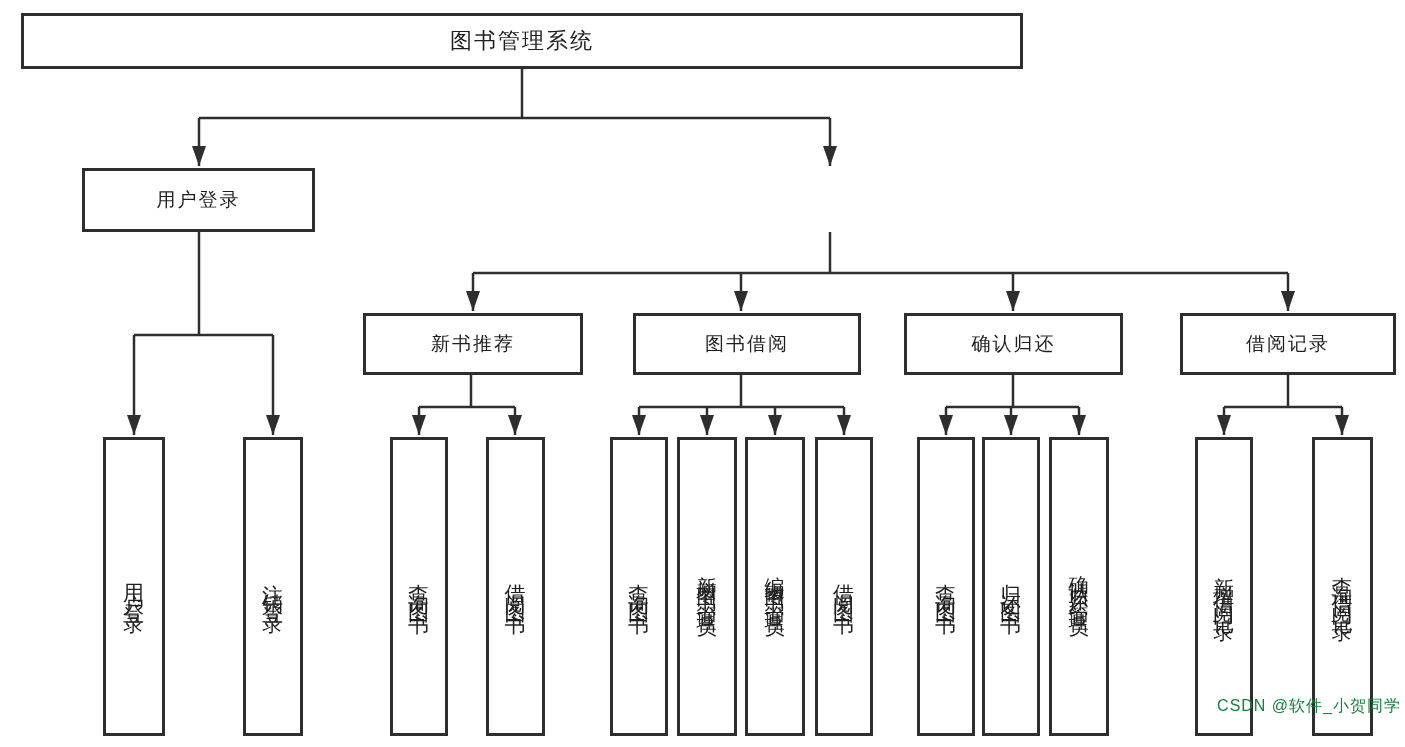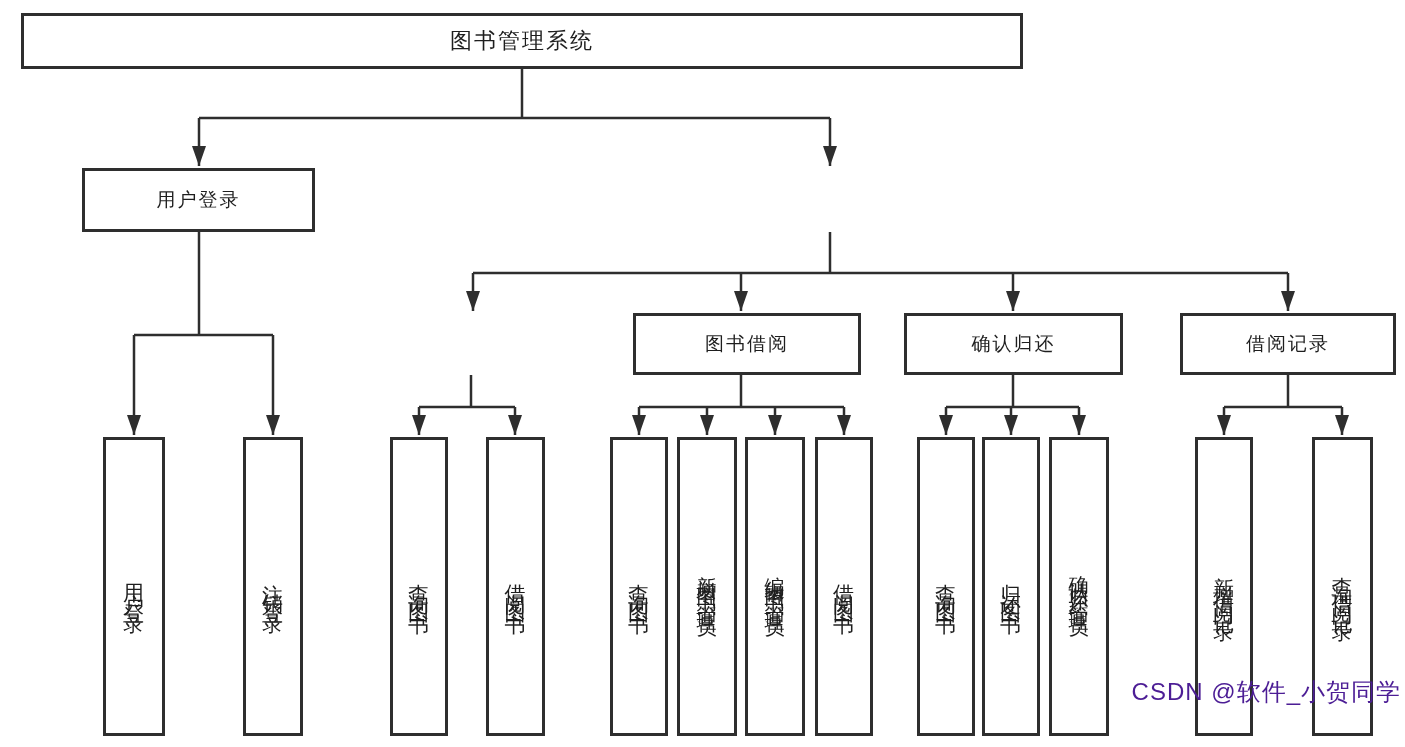--- a/index.html
+++ b/index.html
@@ -45,23 +45,23 @@
     font-size: 20px;
     letter-spacing: 6px;
   }
   .v-node.med span {
     font-size: 21px;
     letter-spacing: 9px;
   }
   #watermark {
     position: absolute;
     right: 4px;
-    top: 676px;
-    font-size: 24px;
-    color: #4c1d95;
+    top: 696px;
+    font-size: 16px;
+    color: #15803d;
     letter-spacing: 1px;
     z-index: 3;
     white-space: nowrap;
   }
 </style>
 </head>
 <body>
 
 <div id="canvas">
 
@@ -116,20 +116,23 @@
   </svg>
 
   <div class="node h-node root-node" style="left:21px; top:13px; width:1002px; height:56px;">
     <span>图书管理系统</span>
   </div>
 
   <div class="node h-node" style="left:82px; top:168px; width:233px; height:64px;">
     <span>用户登录</span>
   </div>
 
+  <div class="node h-node" style="left:363px; top:313px; width:220px; height:62px;">
+    <span>新书推荐</span>
+  </div>
   <div class="node h-node" style="left:633px; top:313px; width:228px; height:62px;">
     <span>图书借阅</span>
   </div>
   <div class="node h-node" style="left:904px; top:313px; width:219px; height:62px;">
     <span>确认归还</span>
   </div>
   <div class="node h-node" style="left:1180px; top:313px; width:216px; height:62px;">
     <span>借阅记录</span>
   </div>
 

